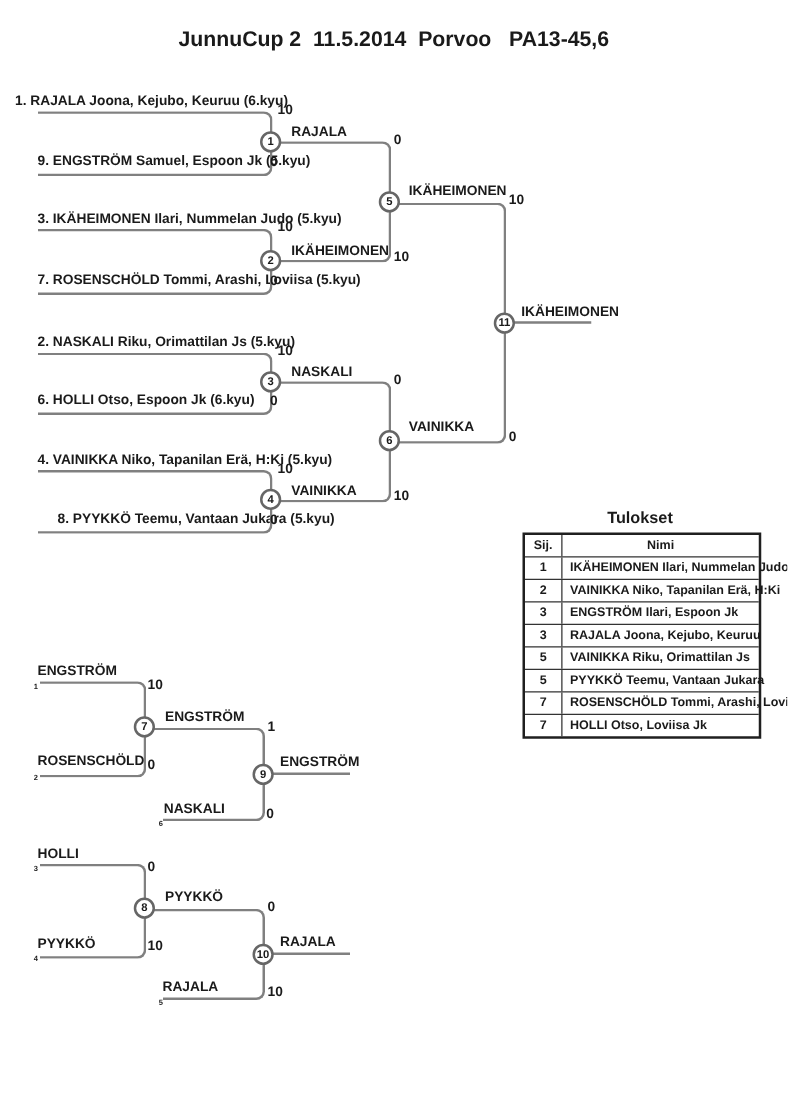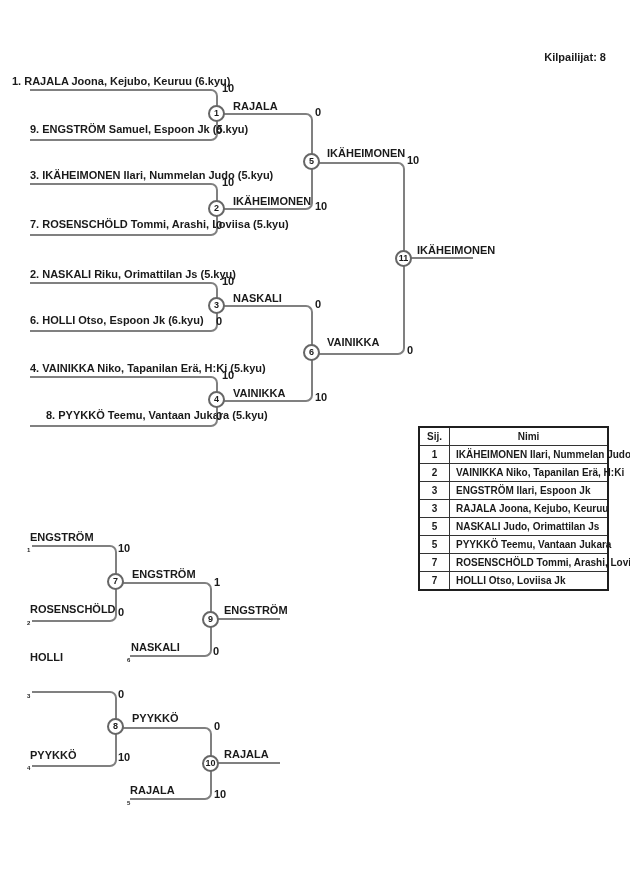--- a/index.html
+++ b/index.html
@@ -28,21 +28,21 @@
   .trow.head{border-top:none;font-weight:700;}
   .tc1{flex:0 0 29px;border-right:1px solid #333;height:100%;display:flex;align-items:center;justify-content:center;}
   .tc2{flex:1;padding-left:6px;white-space:nowrap;}
   .trow.head .tc2{padding-left:0;display:flex;justify-content:center;}
 </style>
 </head>
 <body>
 
 <div class="page">
 
-  <div class="competitors">Kilpailijat: 8</div>
+  <div class="title">JunnuCup 2  11.5.2014  Porvoo   PA13-45,6</div>
 
   <div>
 
     <div class="lbl" style="left:12px;top:76px">1. RAJALA Joona, Kejubo, Keuruu (6.kyu)</div>
     <div class="lbl" style="left:30px;top:124px">9. ENGSTRÖM Samuel, Espoon Jk (5.kyu)</div>
     <div class="lbl" style="left:30px;top:170px">3. IKÄHEIMONEN Ilari, Nummelan Judo (5.kyu)</div>
     <div class="lbl" style="left:30px;top:219px">7. ROSENSCHÖLD Tommi, Arashi, Loviisa (5.kyu)</div>
     <div class="lbl" style="left:30px;top:269px">2. NASKALI Riku, Orimattilan Js (5.kyu)</div>
     <div class="lbl" style="left:30px;top:315px">6. HOLLI Otso, Espoon Jk (6.kyu)</div>
     <div class="lbl" style="left:30px;top:363px">4. VAINIKKA Niko, Tapanilan Erä, H:Ki (5.kyu)</div>
@@ -88,20 +88,21 @@
 
     <div class="circle" style="left:208px;top:105px">1</div>
     <div class="circle" style="left:208px;top:200px">2</div>
     <div class="circle" style="left:208px;top:297px">3</div>
     <div class="circle" style="left:208px;top:391px">4</div>
     <div class="circle" style="left:303px;top:153px">5</div>
     <div class="circle" style="left:303px;top:344px">6</div>
     <div class="circle" style="left:395px;top:250px">11</div>
   </div>
 
+  <div class="res-title">Tulokset</div>
   <div class="results">
     <div class="trow head">
       <div class="tc1">Sij.</div>
       <div class="tc2">Nimi</div>
     </div>
     <div class="trow">
       <div class="tc1">1</div>
       <div class="tc2">IKÄHEIMONEN Ilari, Nummelan Judo</div>
     </div>
     <div class="trow">
@@ -111,21 +112,21 @@
     <div class="trow">
       <div class="tc1">3</div>
       <div class="tc2">ENGSTRÖM Ilari, Espoon Jk</div>
     </div>
     <div class="trow">
       <div class="tc1">3</div>
       <div class="tc2">RAJALA Joona, Kejubo, Keuruu</div>
     </div>
     <div class="trow">
       <div class="tc1">5</div>
-      <div class="tc2">NASKALI Judo, Orimattilan Js</div>
+      <div class="tc2">VAINIKKA Riku, Orimattilan Js</div>
     </div>
     <div class="trow">
       <div class="tc1">5</div>
       <div class="tc2">PYYKKÖ Teemu, Vantaan Jukara</div>
     </div>
     <div class="trow">
       <div class="tc1">7</div>
       <div class="tc2">ROSENSCHÖLD Tommi, Arashi, Loviisa</div>
     </div>
     <div class="trow">
@@ -154,21 +155,21 @@
     <div class="score" style="left:214px;top:577px">1</div>
 
     <div class="lbl" style="left:132px;top:569px">ENGSTRÖM</div>
     <div class="lbl" style="left:224px;top:605px">ENGSTRÖM</div>
 
     <div class="circle" style="left:107px;top:573px">7</div>
     <div class="circle" style="left:202px;top:611px">9</div>
   </div>
 
   <div>
-    <div class="lbl" style="left:30px;top:652px">HOLLI</div>
+    <div class="lbl" style="left:30px;top:678px">HOLLI</div>
     <div class="lbl" style="left:30px;top:750px">PYYKKÖ</div>
     <div class="lbl" style="left:130px;top:785px">RAJALA</div>
 
     <div class="tiny" style="left:27px;top:693px">3</div>
     <div class="tiny" style="left:27px;top:765px">4</div>
     <div class="tiny" style="left:127px;top:800px">5</div>
 
     <div class="pair" style="left:32px;top:691px;width:83px;height:72px"></div>
     <div class="elb-d" style="left:115px;top:727px;width:95px;height:36px"></div>
     <div class="elb-u" style="left:130px;top:763px;width:80px;height:35px"></div>

